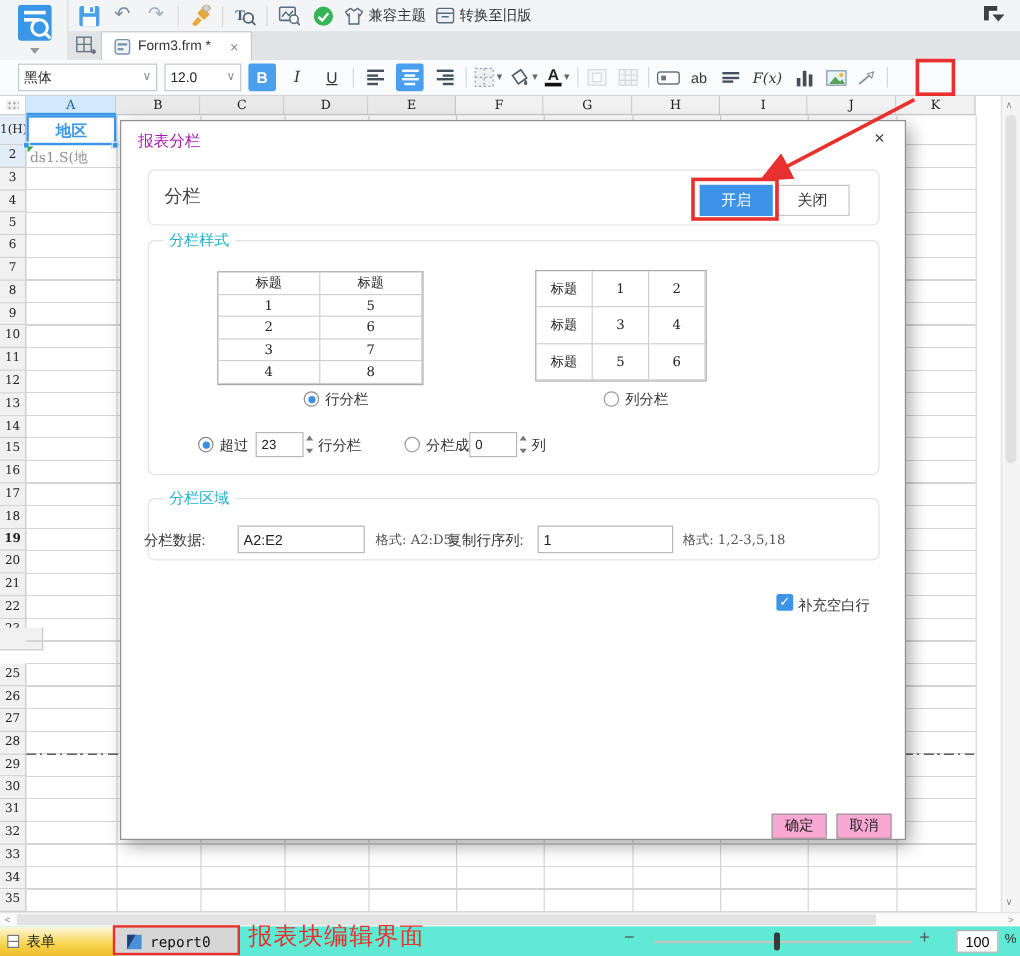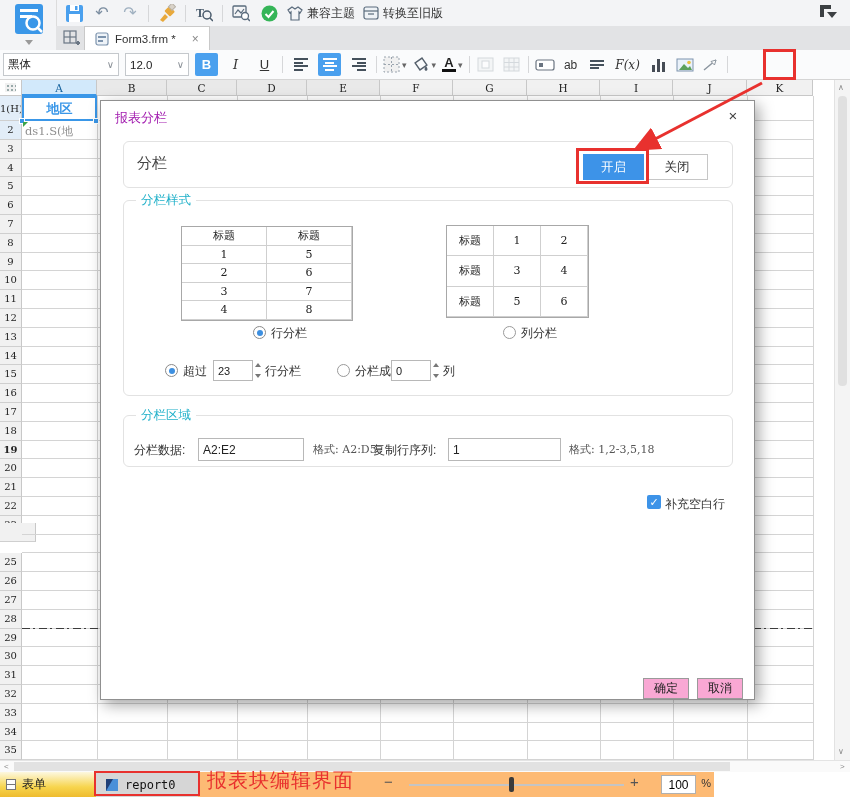--- a/index.html
+++ b/index.html
@@ -17,21 +17,21 @@
   .glyph{font-size:16px;color:#7b8da0;line-height:1;}
   .tbtext{font-size:12px;color:#333;display:flex;align-items:center;gap:4px;}
   .newtab-btn{width:22px;height:22px;margin:0 2px 1px 4px;display:flex;align-items:center;justify-content:center;}
   .doc-tab{height:23px;background:#fff;border:1px solid #c9c9c9;border-bottom:none;display:flex;align-items:center;gap:6px;padding:0 10px;font-size:11.5px;color:#333;}
   .tab-close{color:#8a8a8a;font-size:12px;margin-left:10px;}
   .flag-icn{position:absolute;right:12px;top:5px;width:18px;height:14px;}
   .flag-icn .b1{position:absolute;left:0;top:0;width:4px;height:12px;background:#3c4043;}
   .flag-icn .b2{position:absolute;left:0;top:0;width:11px;height:4px;background:#3c4043;}
   .flag-icn .b3{position:absolute;left:7px;top:7px;width:0;height:0;border-left:5px solid transparent;border-right:5px solid transparent;border-top:6px solid #3c4043;}
   
-  .formatbar{position:absolute;left:0;top:50px;width:850px;height:30px;background:#fafbfc;border-bottom:1px solid #d5d5d5;display:flex;align-items:center;gap:6px;padding-left:3px;box-sizing:border-box;}
+  .formatbar{position:absolute;left:0;top:50px;width:850px;height:30px;background:#fafbfc;border-bottom:1px solid #d5d5d5;display:flex;align-items:center;gap:6px;padding-left:15px;box-sizing:border-box;}
   .combo{height:21px;background:#fff;border:1px solid #c4c8cc;display:flex;align-items:center;justify-content:space-between;padding:0 4px;font-size:11.5px;color:#222;}
   .combo .caret{color:#8a9097;font-size:10px;}
   .fmtbtn{width:23px;height:23px;display:flex;align-items:center;justify-content:center;border-radius:2px;font-size:13px;color:#333;}
   .fmtbtn.on{background:#4aa0ee;color:#fff;}
   .alines span{display:block;height:2px;background:#45515c;margin:1.5px 0;}
   .fmtbtn.on .alines span{background:#fff;}
   .dropgrp{display:flex;align-items:center;gap:2px;}
   .dis{opacity:.45;}
   .abicn{font-size:12px;color:#333;}
   .fxicn{font-size:12px;color:#333;font-family:"DejaVu Serif",serif;font-style:italic;}
@@ -62,21 +62,21 @@
   .cellA2{position:absolute;left:23px;top:42px;width:73px;height:18px;overflow:hidden;white-space:nowrap;
           font-family:"DejaVu Serif",serif;font-size:11.5px;color:#8f8f8f;line-height:18px;padding-left:2px;}
   .a2mark{position:absolute;left:23px;top:42px;width:0;height:0;border-top:5px solid #3aa54a;border-right:5px solid transparent;}
   .hdrcell{position:absolute;top:16px;height:25px;display:flex;align-items:center;justify-content:center;font-weight:bold;font-size:12.5px;color:#4aa0e0;}
   .vscroll{position:absolute;left:834px;top:0;width:16px;height:680px;background:#f4f4f4;border-left:1px solid #e2e2e2;box-sizing:border-box;}
   .vthumb{position:absolute;left:838px;top:16px;width:9px;height:290px;background:#e0e0e0;border-radius:4px;}
   .scrgl{position:absolute;font-size:8px;color:#8a8a8a;}
   
   .hscroll{position:absolute;left:0;top:760px;width:850px;height:12px;background:#fafafa;border-top:1px solid #e4e4e4;box-sizing:border-box;z-index:2;}
   .hthumb{position:absolute;left:14px;top:762px;width:716px;height:9px;background:#e2e2e2;z-index:2;}
-  .bottombar{position:absolute;left:0;top:772px;width:714px;height:25px;background:#fdba74;z-index:2;text-decoration:underline;}
+  .bottombar{position:absolute;left:0;top:772px;width:850px;height:25px;background:#5eead4;z-index:2;text-decoration:underline;}
   .formtab{position:absolute;left:0;top:0;width:96px;height:25px;background:linear-gradient(180deg,#fdf8e0 0%,#f7d54e 60%,#eebb2e 100%);
            display:flex;align-items:center;gap:6px;padding-left:6px;box-sizing:border-box;font-size:12px;color:#222;}
   .grid2icn{width:10px;height:11px;border:1px solid #777;box-sizing:border-box;position:relative;background:#fdfdfd;}
   .grid2icn::after{content:"";position:absolute;left:0;top:4px;width:100%;height:1px;background:#777;}
   .reporttab{position:absolute;left:96px;top:0;width:102px;height:25px;background:#d6d6d6;display:flex;align-items:center;gap:7px;padding-left:10px;box-sizing:border-box;
              font-family:"DejaVu Sans Mono",monospace;font-size:12px;color:#111;}
   .repicn{width:12px;height:12px;background:#4a90d9;position:relative;}
   .repicn::after{content:"";position:absolute;left:0;top:0;width:0;height:0;border-top:12px solid #1f3f77;border-right:7px solid transparent;}
   .zoomwrap{position:absolute;right:0;top:0;height:25px;width:330px;}
   .zminus,.zplus{position:absolute;top:1px;font-size:15px;color:#555;}
@@ -486,21 +486,21 @@
     <input class="spin" style="left: 290px; top: 259px; width: 40px;" value="0">
     <span class="spinarr" style="left:331px;top:259px">
         <i class="u"></i>
         <i class="d"></i>
       </span>
     <span class="dlabel" style="left:342px;top:262px">列</span>
 
     <div class="panel" style="left:22px;top:314px;width:610px;height:52px">
       <span class="grouplabel">分栏区域</span>
     </div>
-    <span class="dlabel" style="left:33px;top:341px">分栏数据:</span>
+    <span class="dlabel" style="left:19px;top:341px">分栏数据:</span>
     <input class="tinput" style="left: 97px; top: 337px; width: 106px;" value="A2:E2">
     <span class="hint" style="left:212px;top:341px">格式: A2:D5</span>
     <span class="dlabel" style="left:272px;top:341px">复制行序列:</span>
     <input class="tinput" style="left: 347px; top: 337px; width: 113px;" value="1">
     <span class="hint" style="left:468px;top:341px">格式: 1,2-3,5,18</span>
 
     <span class="chk" style="left:546px;top:394px">✓</span>
     <span class="dlabel" style="left:564px;top:395px">补充空白行</span>
 
     <div class="dlgbtn" style="left:542px;top:577px">确定</div>

